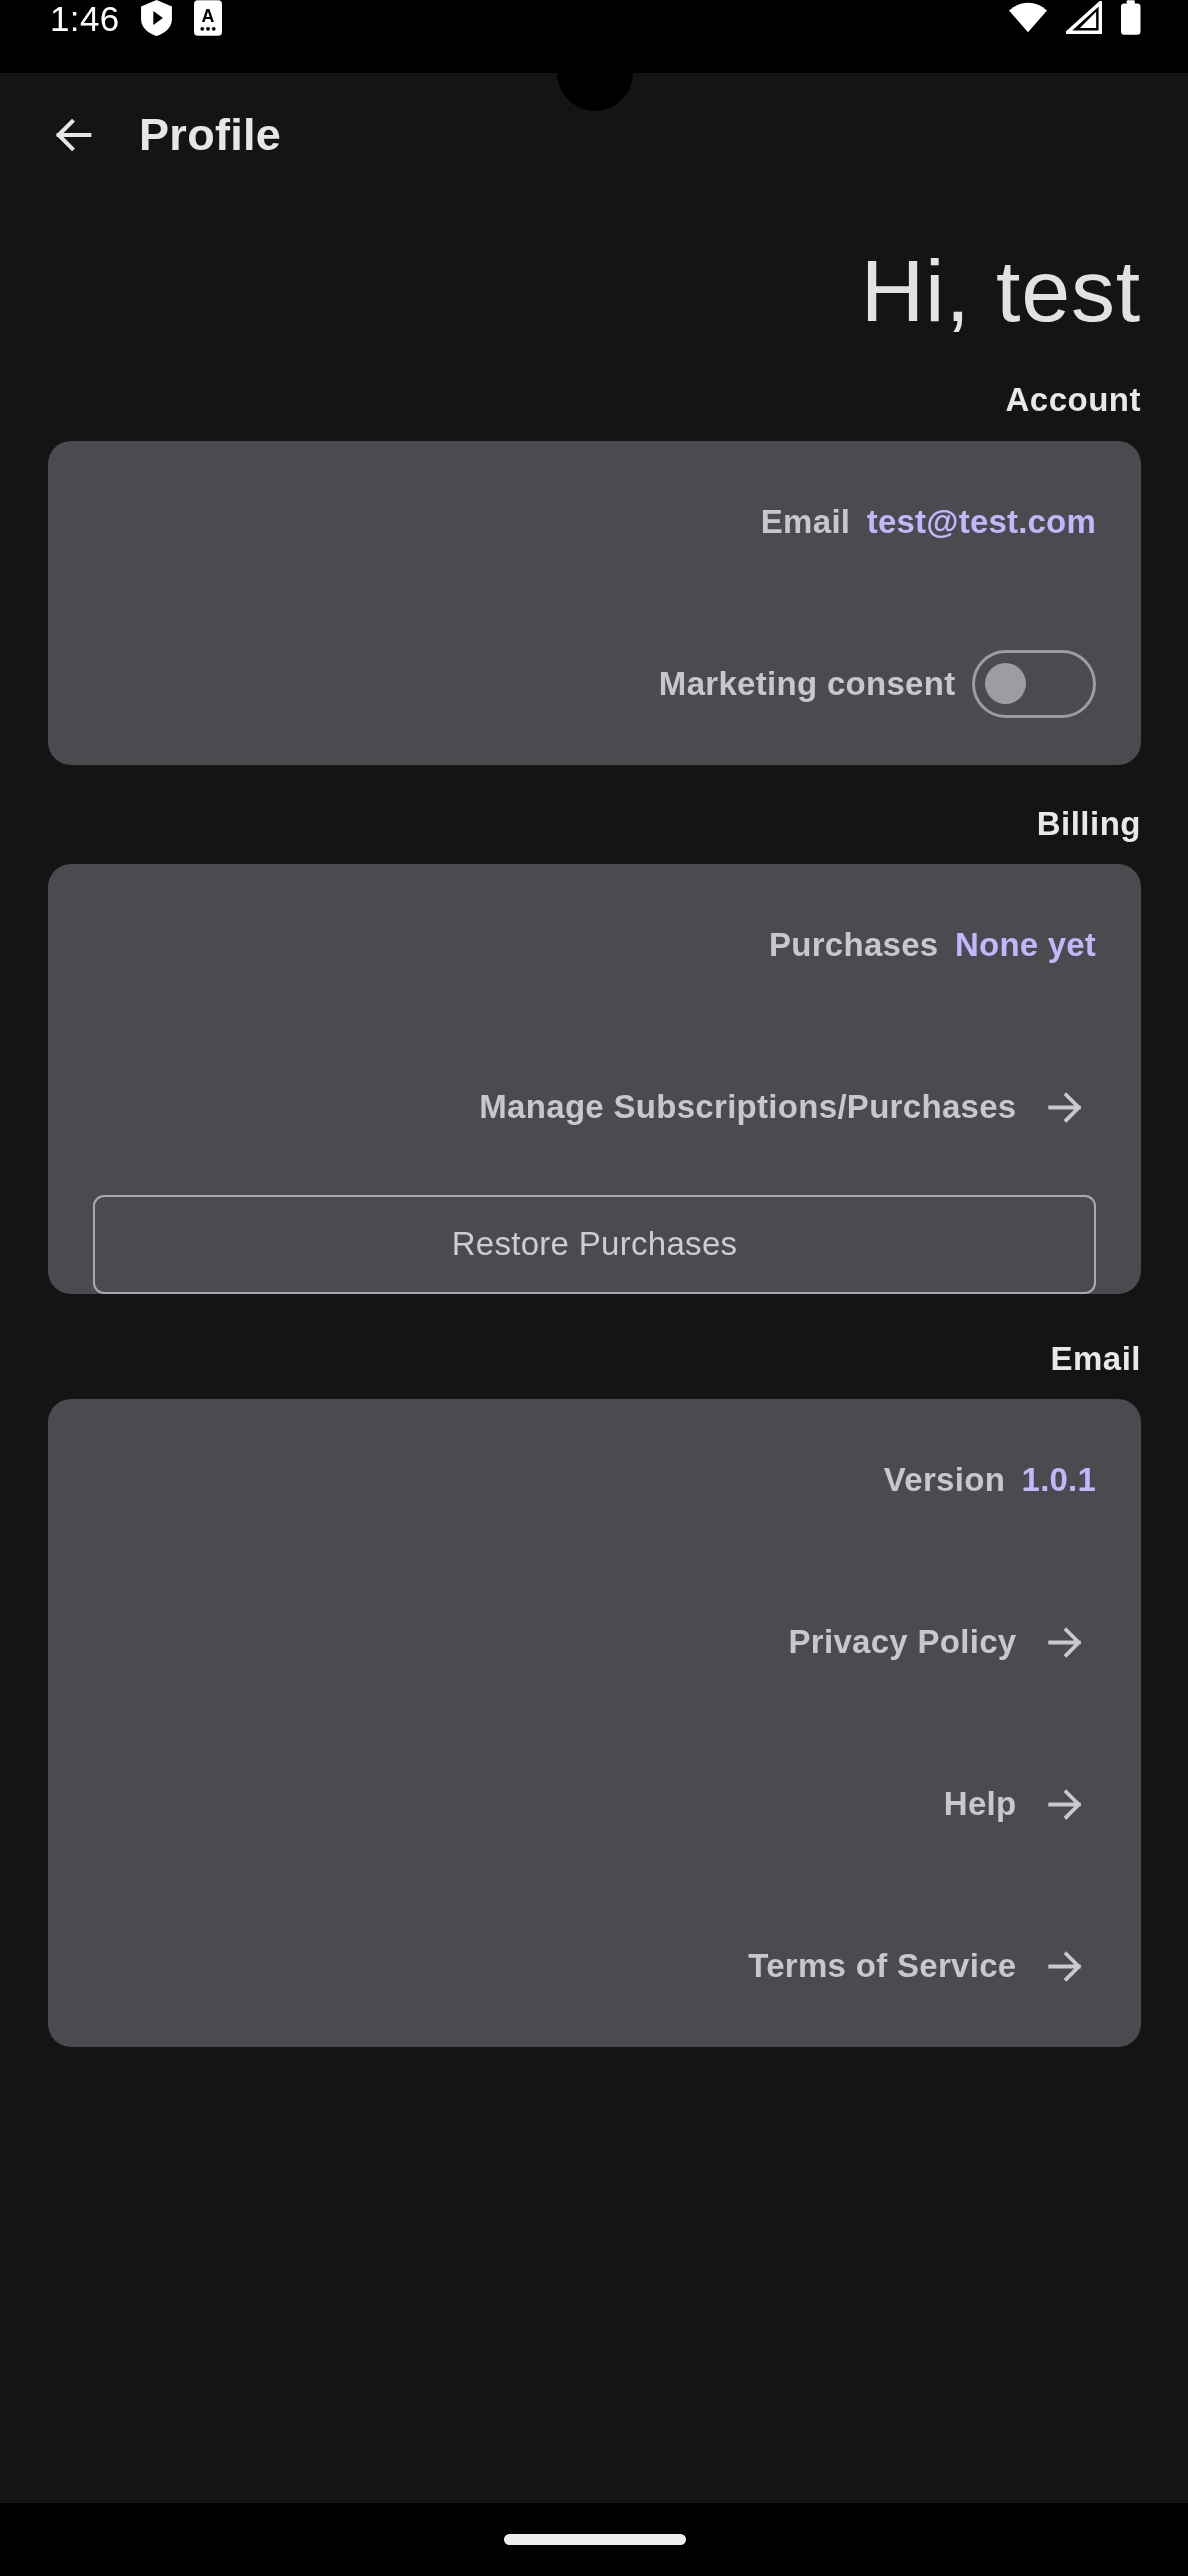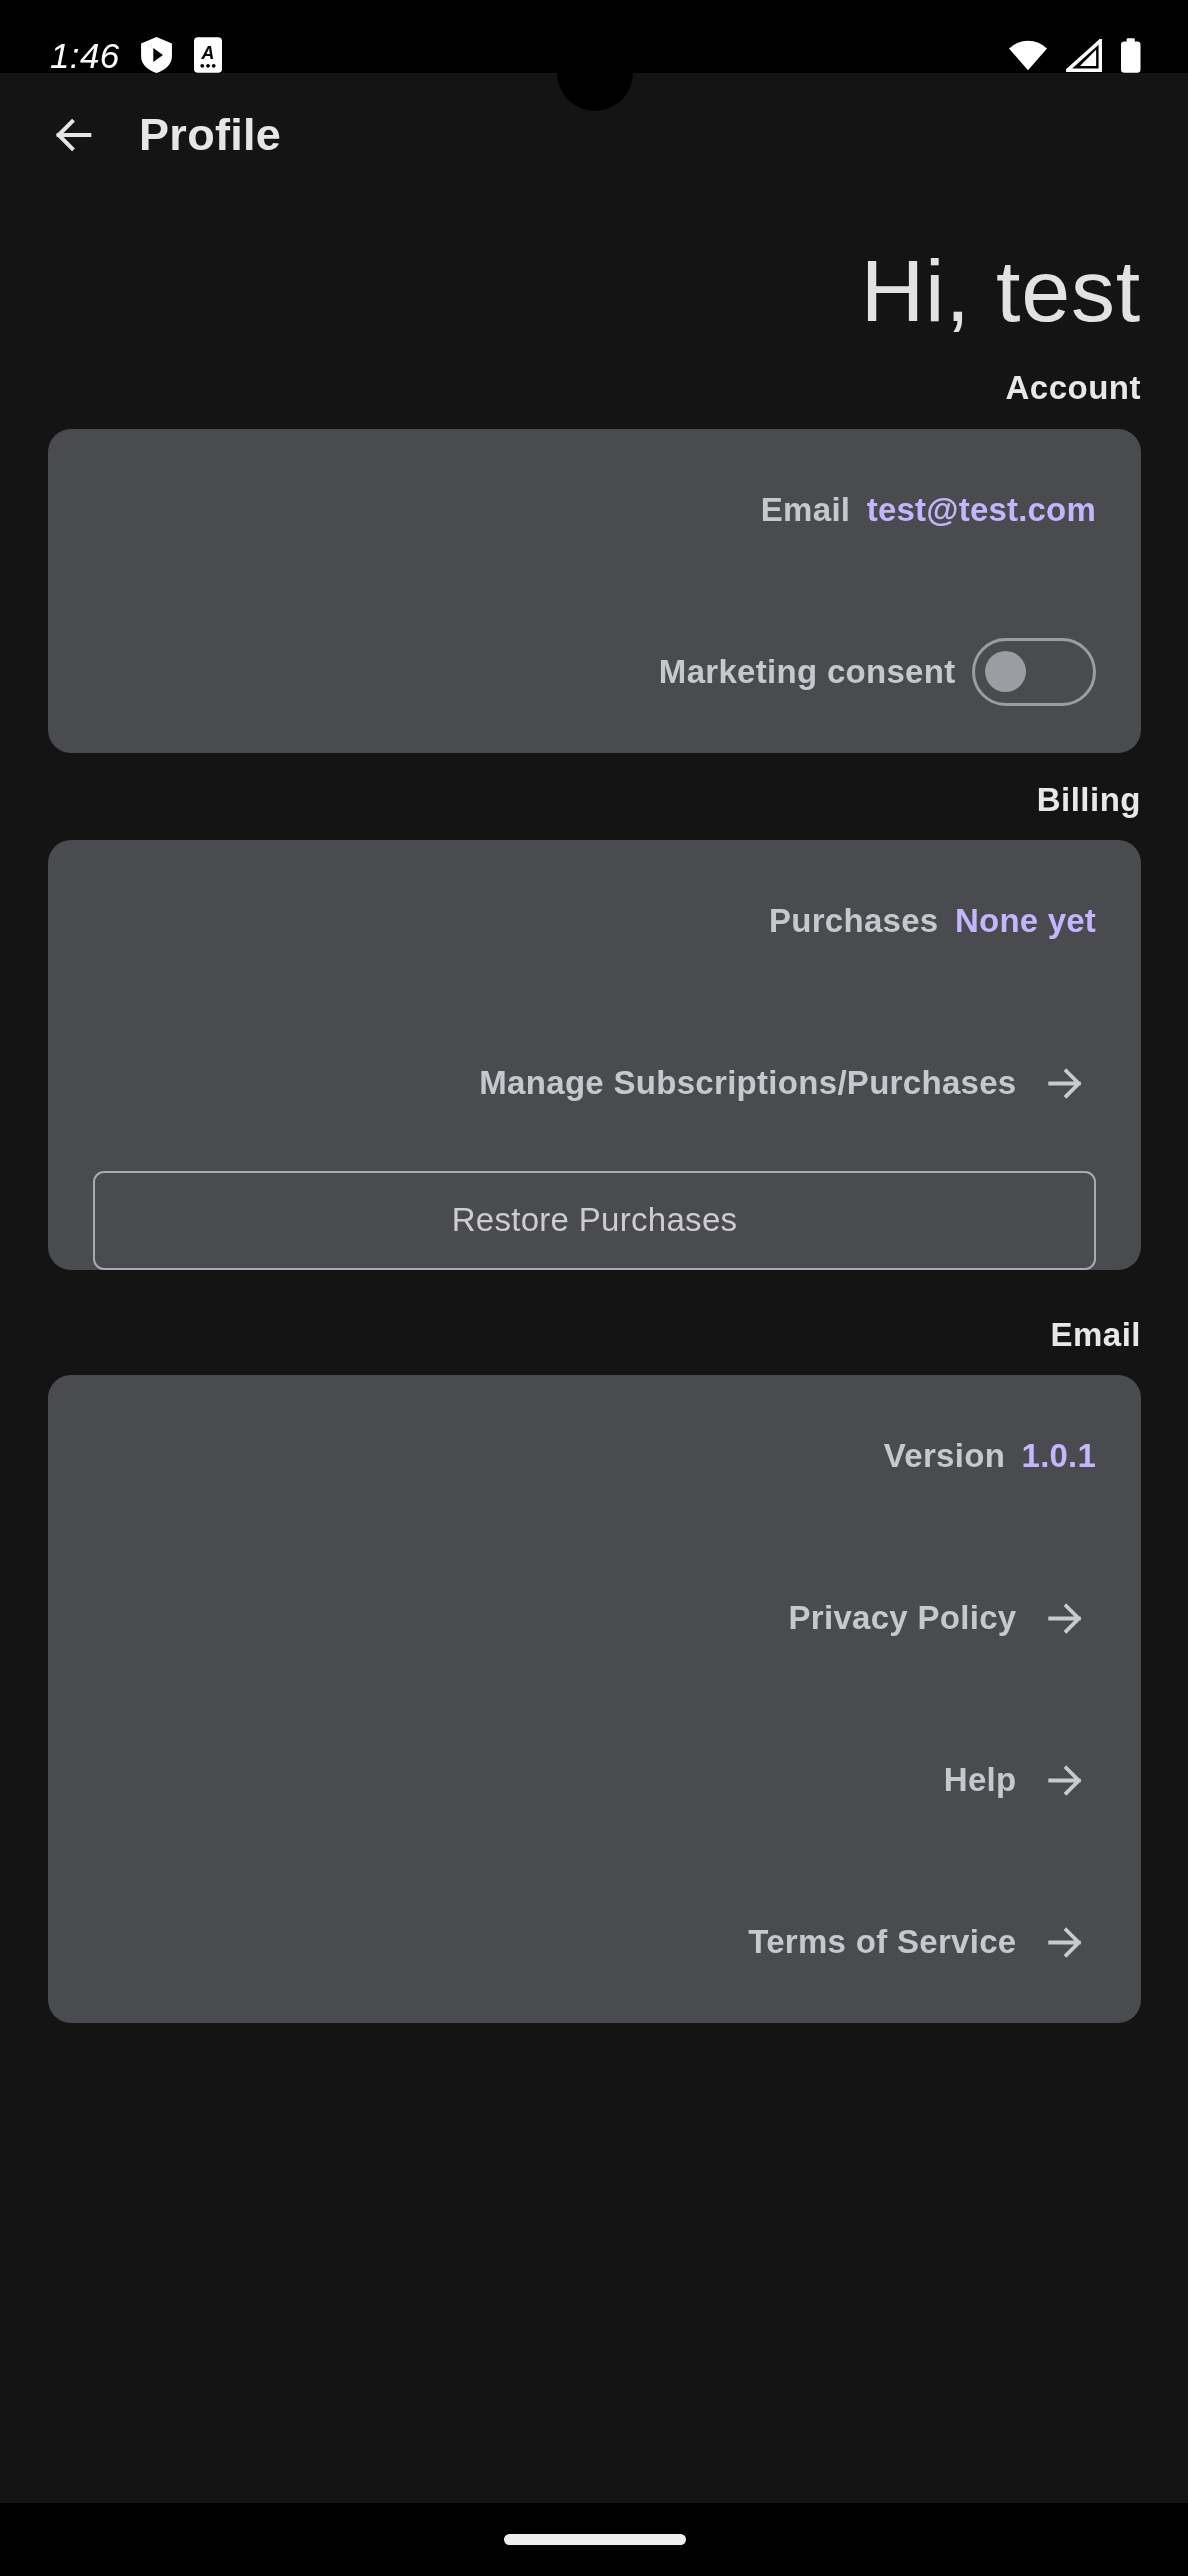--- a/index.html
+++ b/index.html
@@ -14,24 +14,23 @@
     width:1189px; height:2576px;
     background:#141414;
     display:flex; flex-direction:column;
   }
 
   
   .statusbar {
     position:relative;
     height:73px; flex:0 0 73px;
     background:#000;
-    display:flex; align-items:flex-end;
+    display:flex; align-items:flex-start;
     padding:0 48px 0 50px;
     z-index:5;
-    font-style:italic;
   }
   .sb-left { display:flex; align-items:center; gap:21.5px; }
   .sb-clock {
     color:#fff; font-size:35px; letter-spacing:0.4px;
     line-height:1;
   }
   .sb-right { margin-left:auto; display:flex; align-items:center; gap:18px; }
   .icon-svg { display:block; }
 
   
@@ -79,21 +78,21 @@
     letter-spacing:0.8px;
     margin-top:43px;
     margin-bottom:11.6px;
     line-height:1.15;
   }
   .section-title {
     color:#e8e8e8;
     font-size:33px;
     font-weight:700;
     letter-spacing:0.5px;
-    margin-top:28px;
+    margin-top:40px;
     margin-bottom:21.5px;
   }
   .card {
     background:#4a4b4f;
     border-radius:23px;
     padding:0 45px;
   }
 
   .row {
     display:flex; align-items:center;

